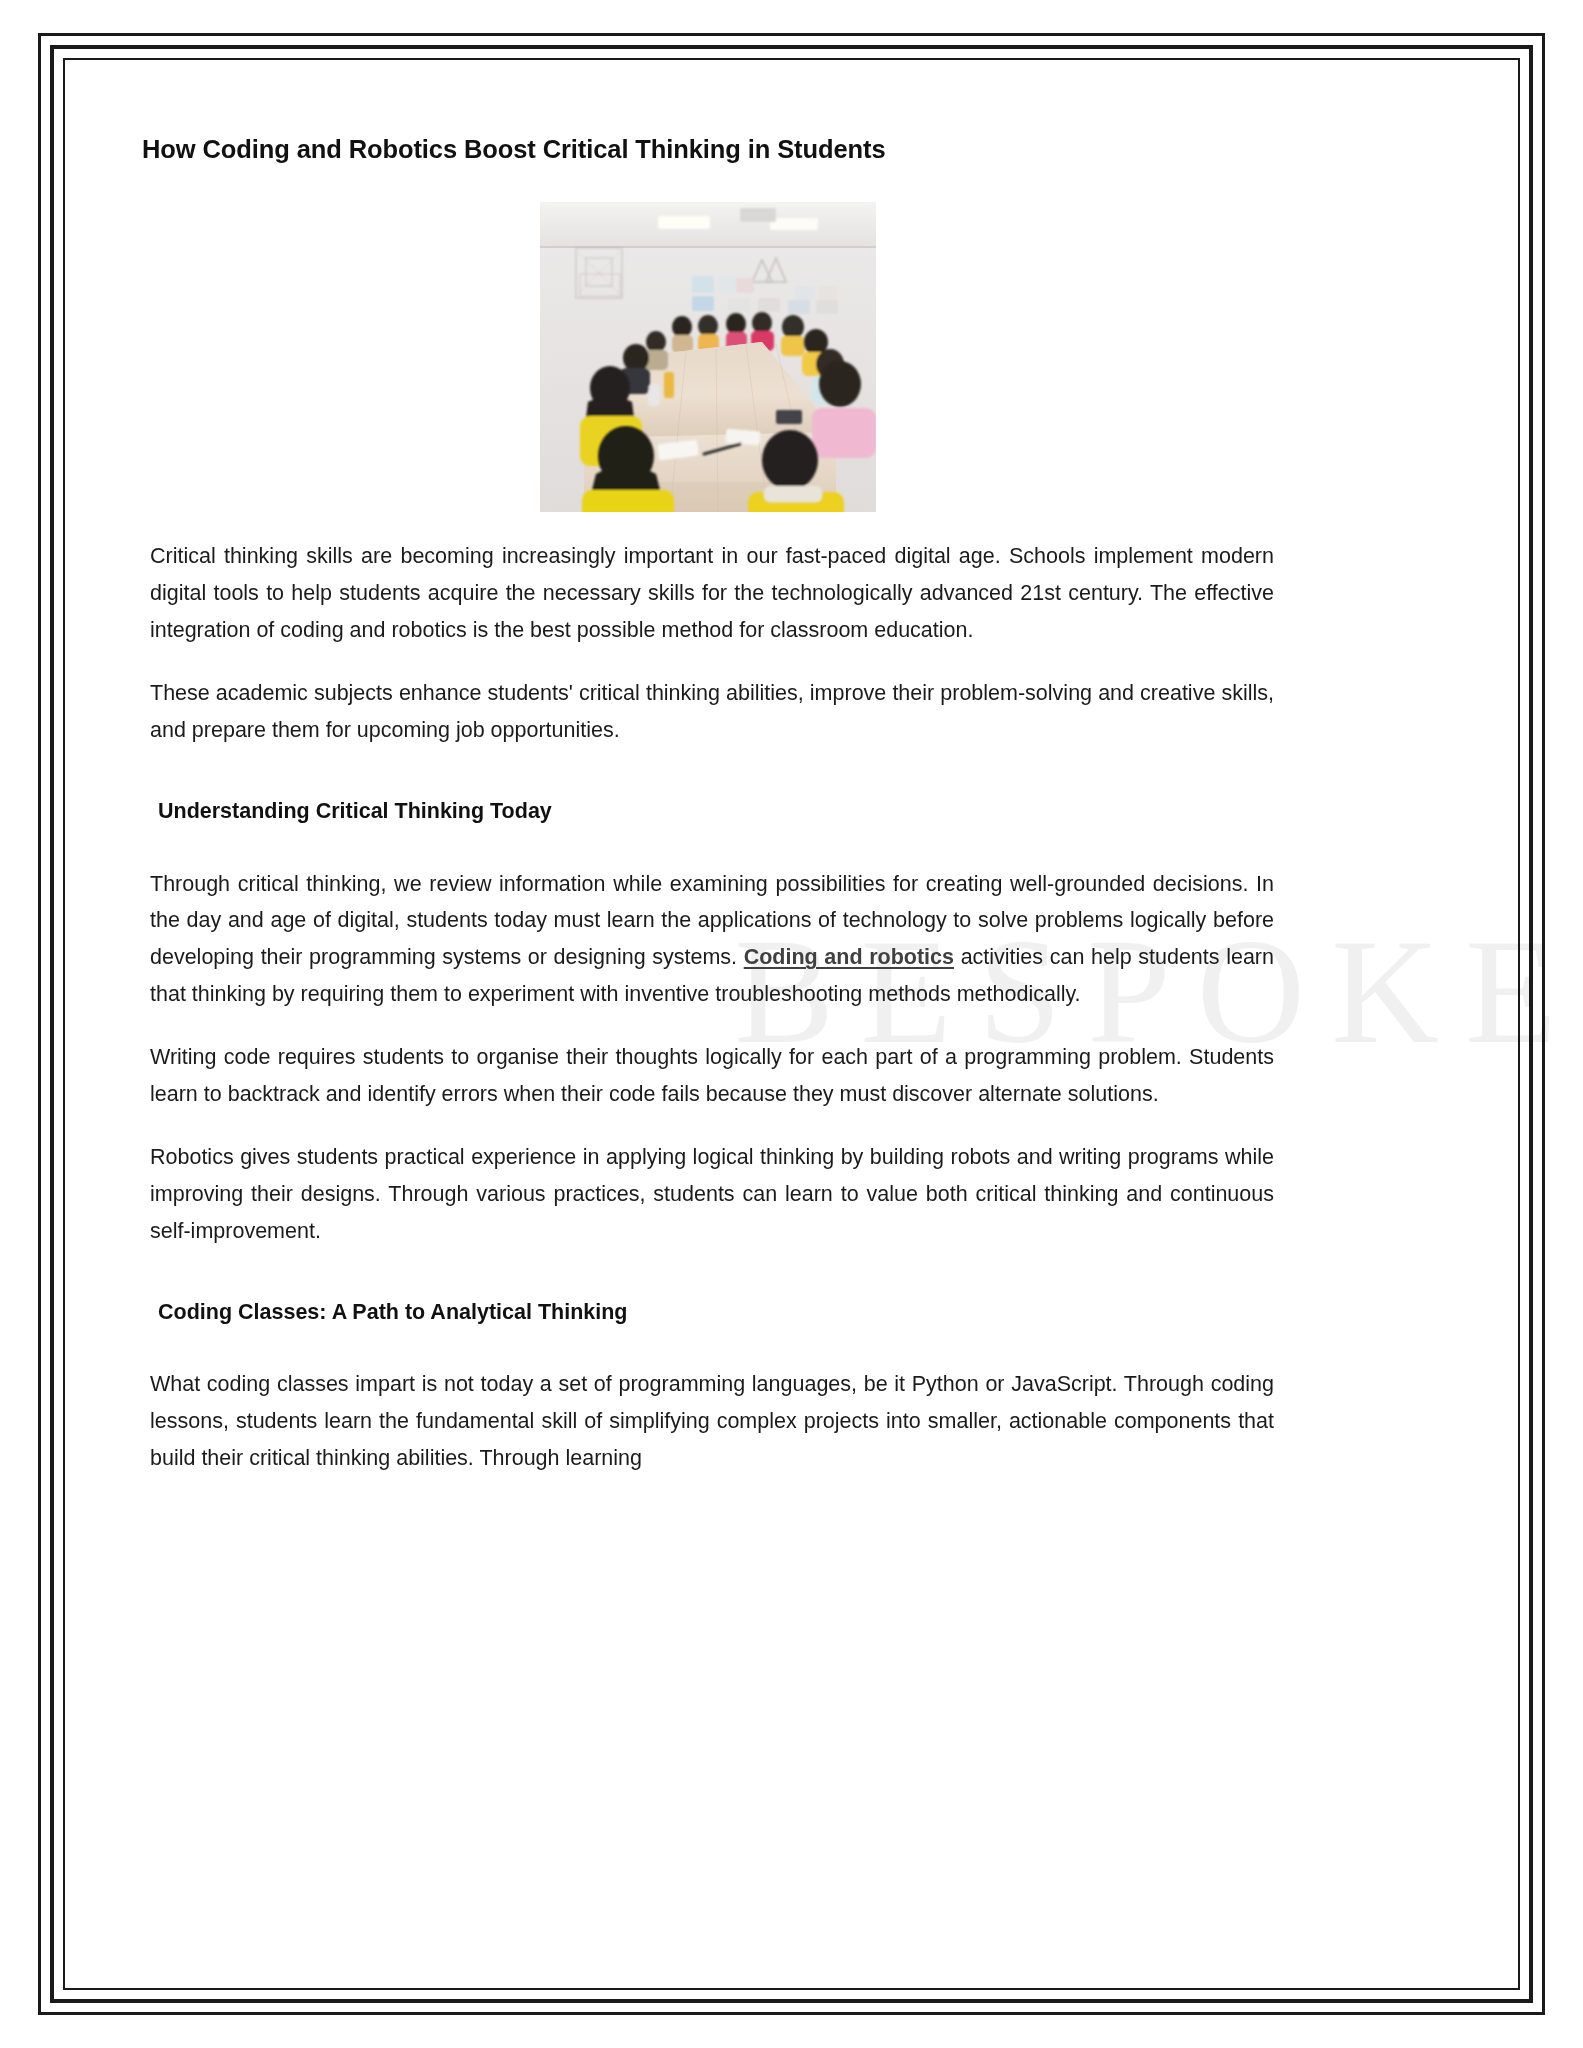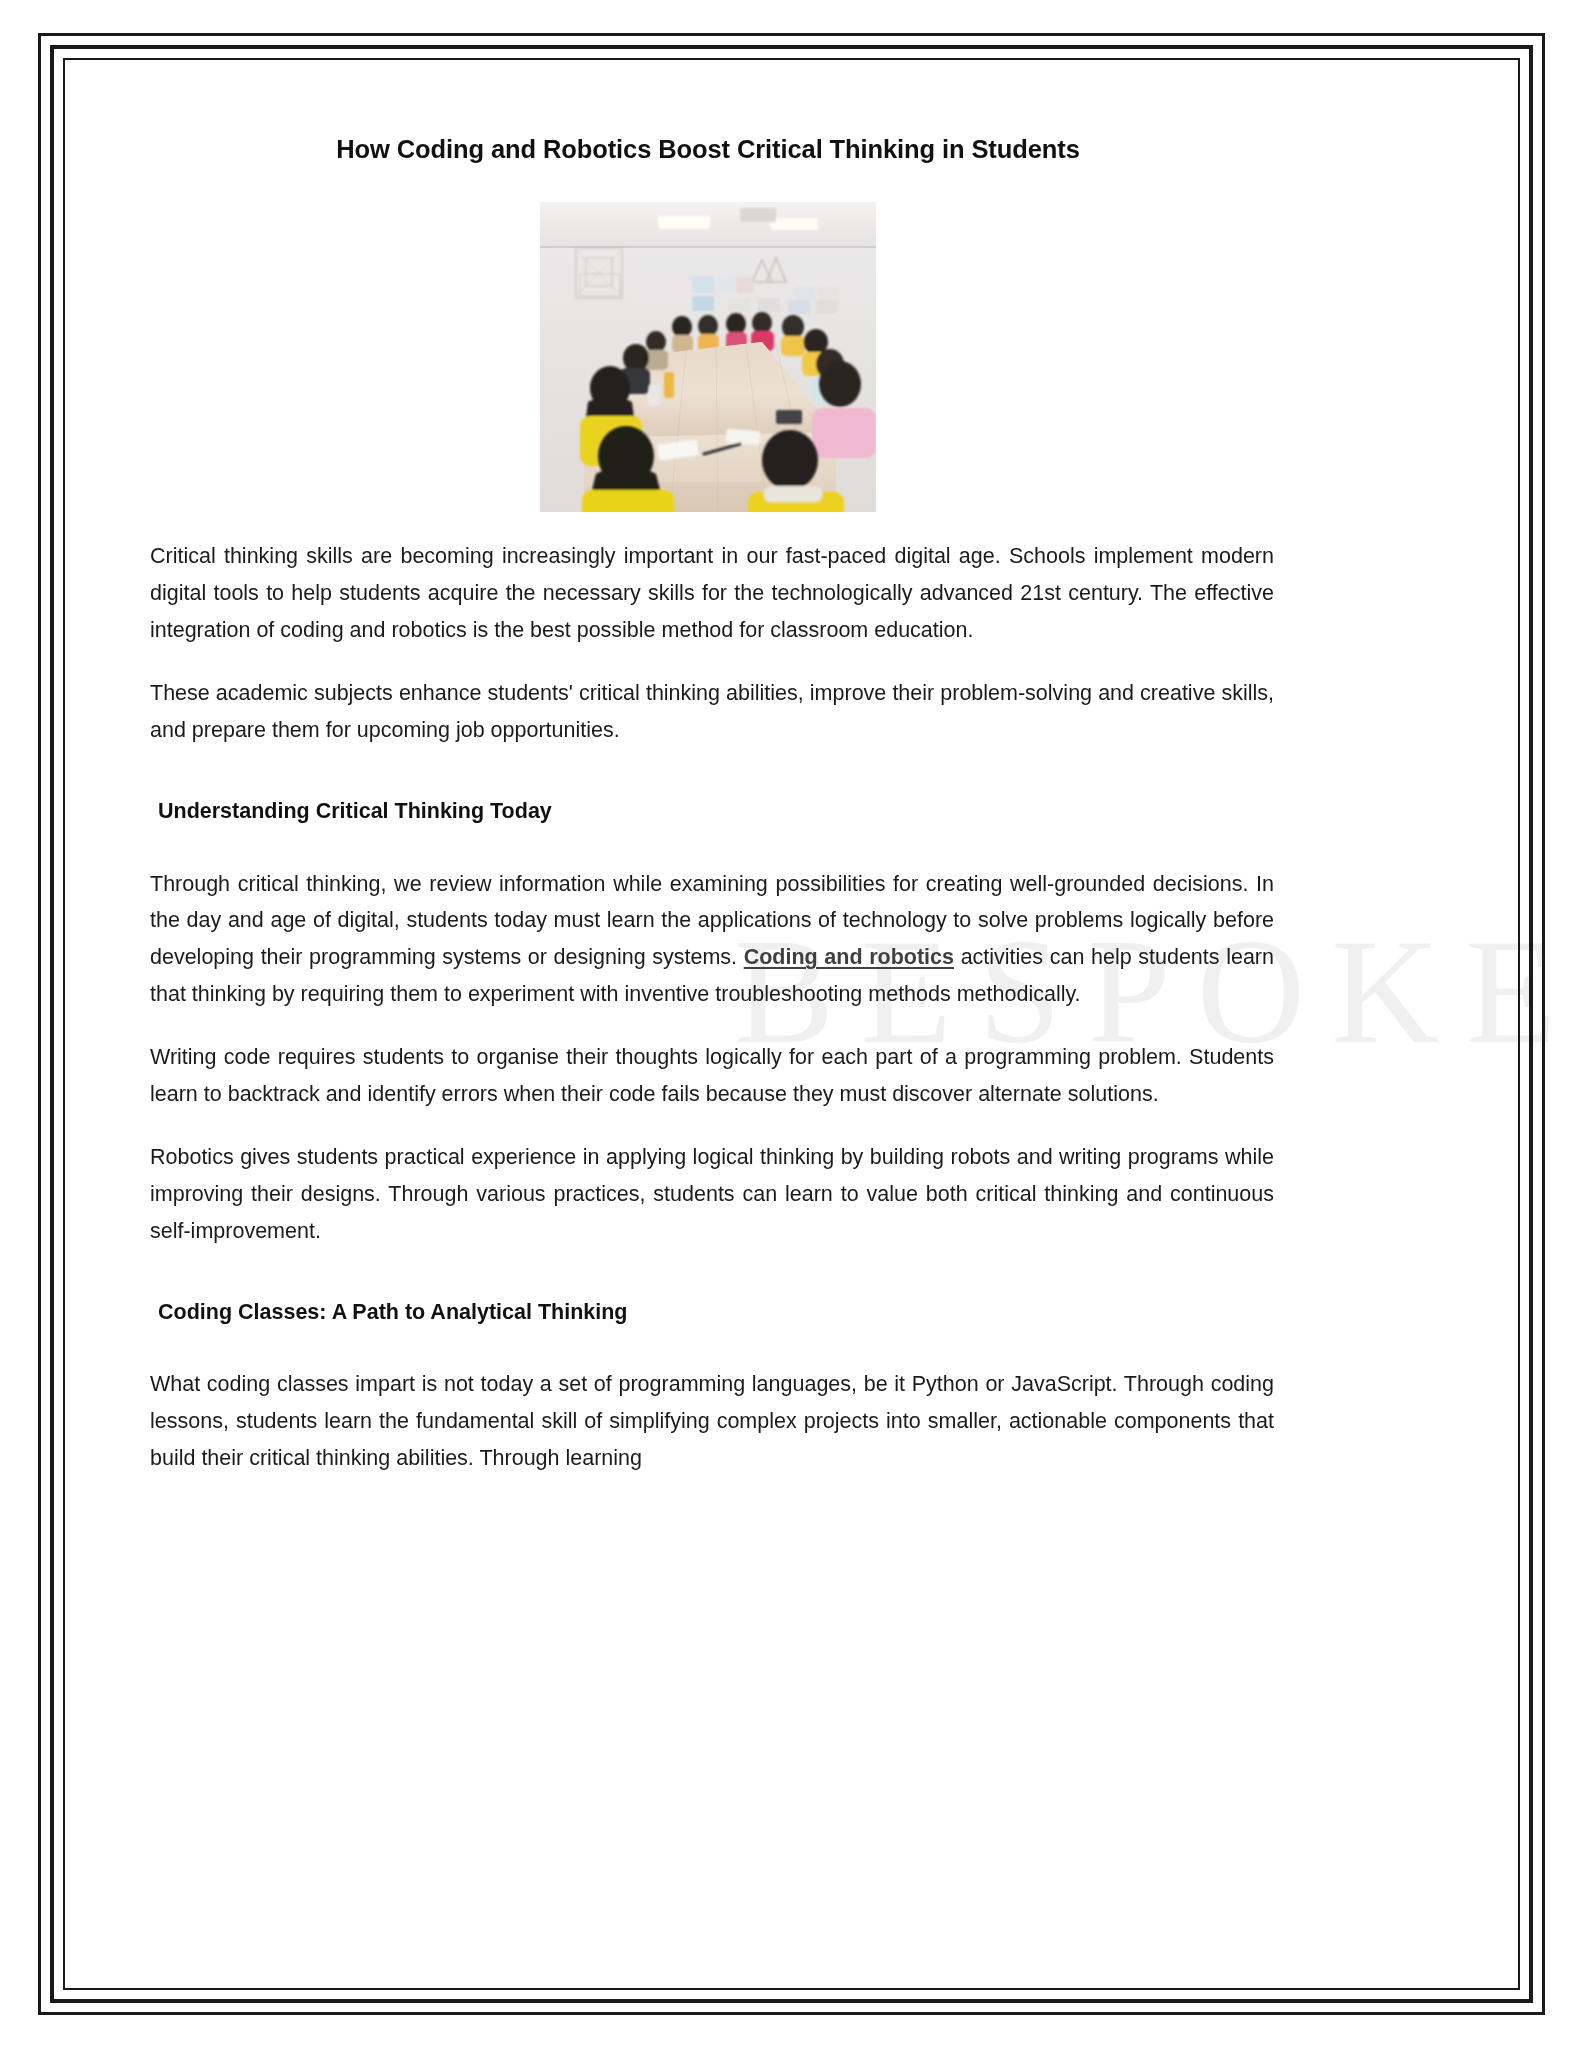--- a/index.html
+++ b/index.html
@@ -65,21 +65,20 @@
     position: absolute;
     left: 142px;
     top: 132px;
     width: 1132px;
     z-index: 2;
   }
 
   .doc-title {
     margin: 0 0 0 0;
     padding: 0;
-    text-align: center;
     font-size: 25.5px;
     font-weight: bold;
     color: #111111;
     line-height: 1.35;
     letter-spacing: -0.1px;
   }
 
   
   .photo-wrap {
     margin: 36px 0 0 0;

